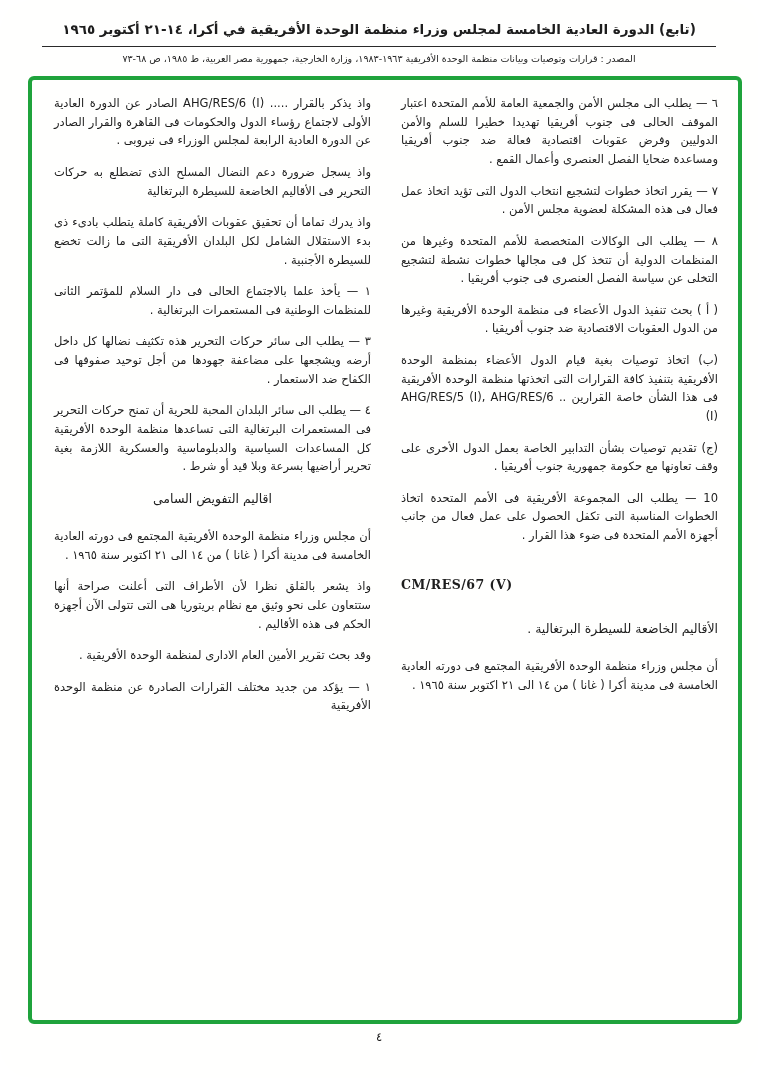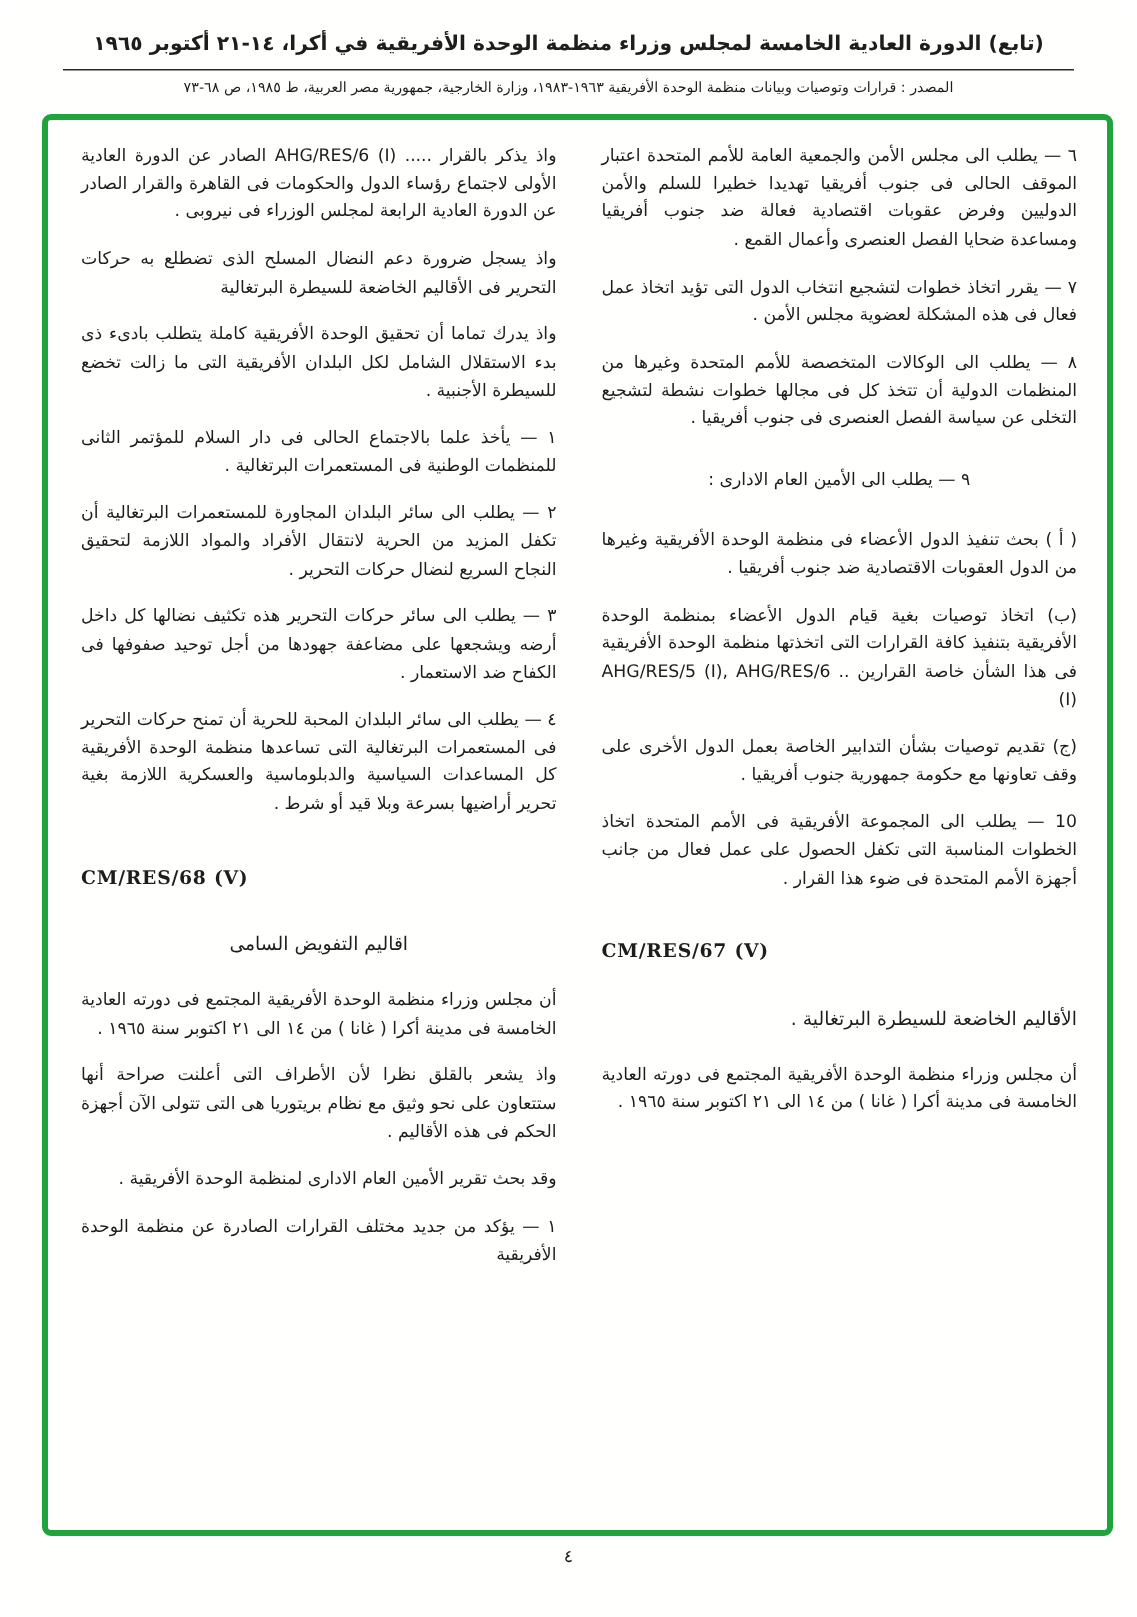--- a/index.html
+++ b/index.html
@@ -103,39 +103,36 @@
     <div class="source">المصدر : قرارات وتوصيات وبيانات منظمة الوحدة الأفريقية ١٩٦٣-١٩٨٣، وزارة الخارجية، جمهورية مصر العربية، ط ١٩٨٥، ص ٦٨-٧٣</div>
   </div>
 
   <div class="content-box">
     <div class="columns">
 
       <div class="col">
         <p class="para">٦ — يطلب الى مجلس الأمن والجمعية العامة للأمم المتحدة اعتبار الموقف الحالى فى جنوب أفريقيا تهديدا خطيرا للسلم والأمن الدوليين وفرض عقوبات اقتصادية فعالة ضد جنوب أفريقيا ومساعدة ضحايا الفصل العنصرى وأعمال القمع .</p>
         <p class="para">٧ — يقرر اتخاذ خطوات لتشجيع انتخاب الدول التى تؤيد اتخاذ عمل فعال فى هذه المشكلة لعضوية مجلس الأمن .</p>
         <p class="para">٨ — يطلب الى الوكالات المتخصصة للأمم المتحدة وغيرها من المنظمات الدولية أن تتخذ كل فى مجالها خطوات نشطة لتشجيع التخلى عن سياسة الفصل العنصرى فى جنوب أفريقيا .</p>
-        <p class="para solo-line">٩ — يطلب الى الأمين العام الادارى :</p>
         <p class="para">( أ ) بحث تنفيذ الدول الأعضاء فى منظمة الوحدة الأفريقية وغيرها من الدول العقوبات الاقتصادية ضد جنوب أفريقيا .</p>
         <p class="para">(ب) اتخاذ توصيات بغية قيام الدول الأعضاء بمنظمة الوحدة الأفريقية بتنفيذ كافة القرارات التى اتخذتها منظمة الوحدة الأفريقية فى هذا الشأن خاصة القرارين .. AHG/RES/5 (I), AHG/RES/6 (I)</p>
         <p class="para">(ج) تقديم توصيات بشأن التدابير الخاصة بعمل الدول الأخرى على وقف تعاونها مع حكومة جمهورية جنوب أفريقيا .</p>
         <p class="para">10 — يطلب الى المجموعة الأفريقية فى الأمم المتحدة اتخاذ الخطوات المناسبة التى تكفل الحصول على عمل فعال من جانب أجهزة الأمم المتحدة فى ضوء هذا القرار .</p>
         <p class="ref">CM/RES/67 (V)</p>
         <p class="heading">الأقاليم الخاضعة للسيطرة البرتغالية .</p>
         <p class="para">أن مجلس وزراء منظمة الوحدة الأفريقية المجتمع فى دورته العادية الخامسة فى مدينة أكرا ( غانا ) من ١٤ الى ٢١ اكتوبر سنة ١٩٦٥ .</p>
       </div>
 
       <div class="col">
         <p class="para">واذ يذكر بالقرار ..... AHG/RES/6 (I) الصادر عن الدورة العادية الأولى لاجتماع رؤساء الدول والحكومات فى القاهرة والقرار الصادر عن الدورة العادية الرابعة لمجلس الوزراء فى نيروبى .</p>
         <p class="para">واذ يسجل ضرورة دعم النضال المسلح الذى تضطلع به حركات التحرير فى الأقاليم الخاضعة للسيطرة البرتغالية</p>
-        <p class="para">واذ يدرك تماما أن تحقيق الوحدة الأفريقية كاملة يتطلب بادىء ذى بدء الاستقلال الشامل لكل البلدان الأفريقية التى ما زالت تخضع للسيطرة الأجنبية .</p>
+        <p class="para">واذ يدرك تماما أن تحقيق عقوبات الأفريقية كاملة يتطلب بادىء ذى بدء الاستقلال الشامل لكل البلدان الأفريقية التى ما زالت تخضع للسيطرة الأجنبية .</p>
         <p class="para">١ — يأخذ علما بالاجتماع الحالى فى دار السلام للمؤتمر الثانى للمنظمات الوطنية فى المستعمرات البرتغالية .</p>
-        <p class="para">٢ — يطلب الى سائر البلدان المجاورة للمستعمرات البرتغالية أن تكفل المزيد من الحرية لانتقال الأفراد والمواد اللازمة لتحقيق النجاح السريع لنضال حركات التحرير .</p>
         <p class="para">٣ — يطلب الى سائر حركات التحرير هذه تكثيف نضالها كل داخل أرضه ويشجعها على مضاعفة جهودها من أجل توحيد صفوفها فى الكفاح ضد الاستعمار .</p>
         <p class="para">٤ — يطلب الى سائر البلدان المحبة للحرية أن تمنح حركات التحرير فى المستعمرات البرتغالية التى تساعدها منظمة الوحدة الأفريقية كل المساعدات السياسية والدبلوماسية والعسكرية اللازمة بغية تحرير أراضيها بسرعة وبلا قيد أو شرط .</p>
-        <p class="ref">CM/RES/68 (V)</p>
         <p class="heading-center">اقاليم التفويض السامى</p>
         <p class="para">أن مجلس وزراء منظمة الوحدة الأفريقية المجتمع فى دورته العادية الخامسة فى مدينة أكرا ( غانا ) من ١٤ الى ٢١ اكتوبر سنة ١٩٦٥ .</p>
         <p class="para">واذ يشعر بالقلق نظرا لأن الأطراف التى أعلنت صراحة أنها ستتعاون على نحو وثيق مع نظام بريتوريا هى التى تتولى الآن أجهزة الحكم فى هذه الأقاليم .</p>
         <p class="para">وقد بحث تقرير الأمين العام الادارى لمنظمة الوحدة الأفريقية .</p>
         <p class="para">١ — يؤكد من جديد مختلف القرارات الصادرة عن منظمة الوحدة الأفريقية</p>
       </div>
 
     </div>
   </div>
 

